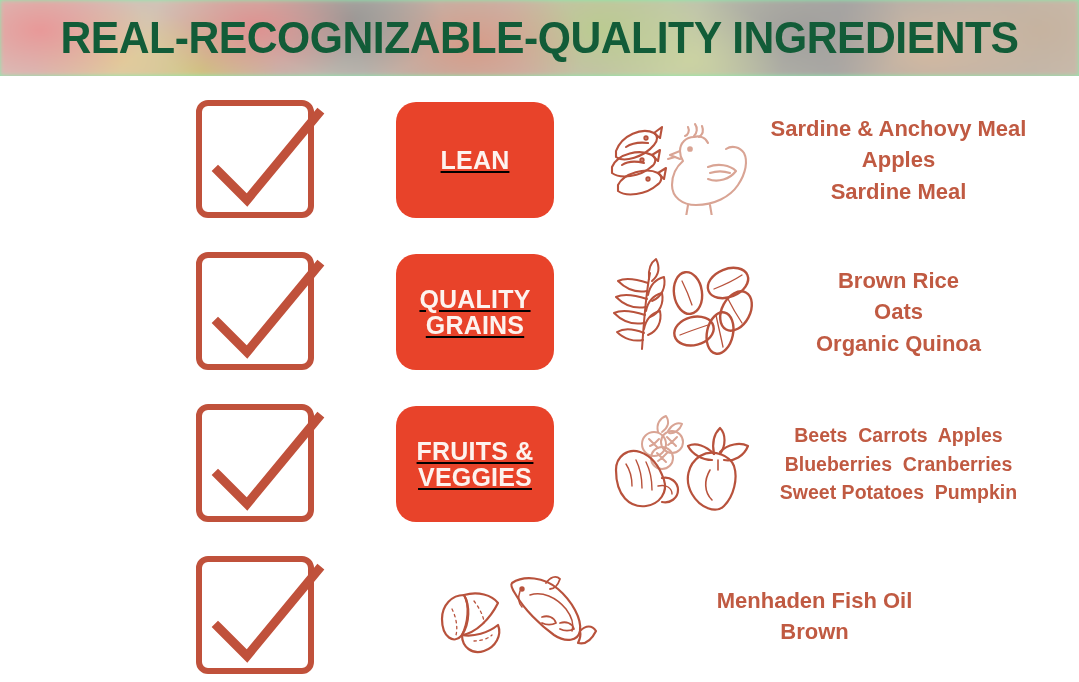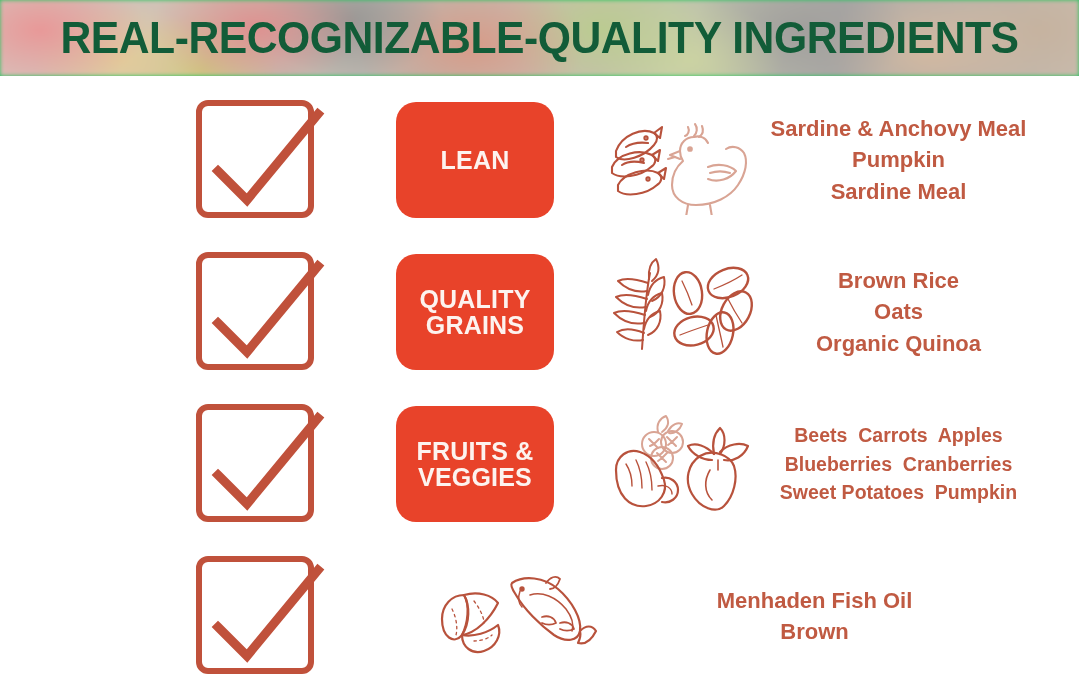--- a/index.html
+++ b/index.html
@@ -19,21 +19,21 @@
     overflow: hidden;
   }
 
   
   .header-band {
     position: absolute;
     left: 0; top: 0;
     width: 1079px;
     height: 76px;
     overflow: hidden;
-    background: #22c55e;
+    background: #86efac;
   }
   .hdr-photo {
     position: absolute;
     inset: 0;
     background:
       radial-gradient(ellipse 150px 90px at 40px 30px,  rgba(233,150,150,0.95) 0%, rgba(233,150,150,0) 70%),
       radial-gradient(ellipse 120px 80px at 120px 60px, rgba(228,205,150,0.9) 0%, rgba(228,205,150,0) 72%),
       radial-gradient(ellipse 150px 90px at 255px 28px, rgba(225,140,140,0.9) 0%, rgba(225,140,140,0) 70%),
       radial-gradient(ellipse 110px 80px at 200px 70px, rgba(205,200,120,0.85) 0%, rgba(205,200,120,0) 72%),
       radial-gradient(ellipse 130px 80px at 350px 20px, rgba(150,148,146,0.9) 0%, rgba(150,148,146,0) 72%),
@@ -106,20 +106,21 @@
     top: -20px;
     overflow: visible;
   }
 
   
   .badge-cell {
     width: 168px;
     flex: none;
     display: flex;
     align-items: center;
+    text-decoration: underline;
   }
   .badge {
     width: 158px;
     height: 116px;
     background: #e8432a;
     border-radius: 20px;
     display: flex;
     flex-direction: column;
     align-items: center;
     justify-content: center;
@@ -215,21 +216,21 @@
             <circle cx="88" cy="44" r="1.8" fill="#d9a494"></circle>
             <path d="M106 62 C116 58, 128 60, 134 66 C128 74, 116 78, 106 74"></path>
             <path d="M108 68 C114 66, 122 66, 128 68"></path>
             <path d="M86 100 L84 112 M84 112 L78 118 M84 112 L84 119 M84 112 L90 118"></path>
             <path d="M108 100 L110 112 M110 112 L104 118 M110 112 L110 119 M110 112 L116 118"></path>
           </g>
         </svg>
       </div>
       <div class="text-cell">
         <div class="line">Sardine &amp; Anchovy Meal</div>
-        <div class="line">Pumpkin</div>
+        <div class="line">Apples</div>
         <div class="line">Sardine Meal</div>
       </div>
     </div>
 
     <div class="row row-2">
       <div class="check-cell">
         <div class="checkbox">
           <svg width="130" height="140" viewBox="0 0 130 140" fill="none">
             <path d="M18 85 L47 114 L118 28" stroke="#c0513b" stroke-width="9" stroke-linecap="square" stroke-linejoin="miter" fill="none"></path>
           </svg>

